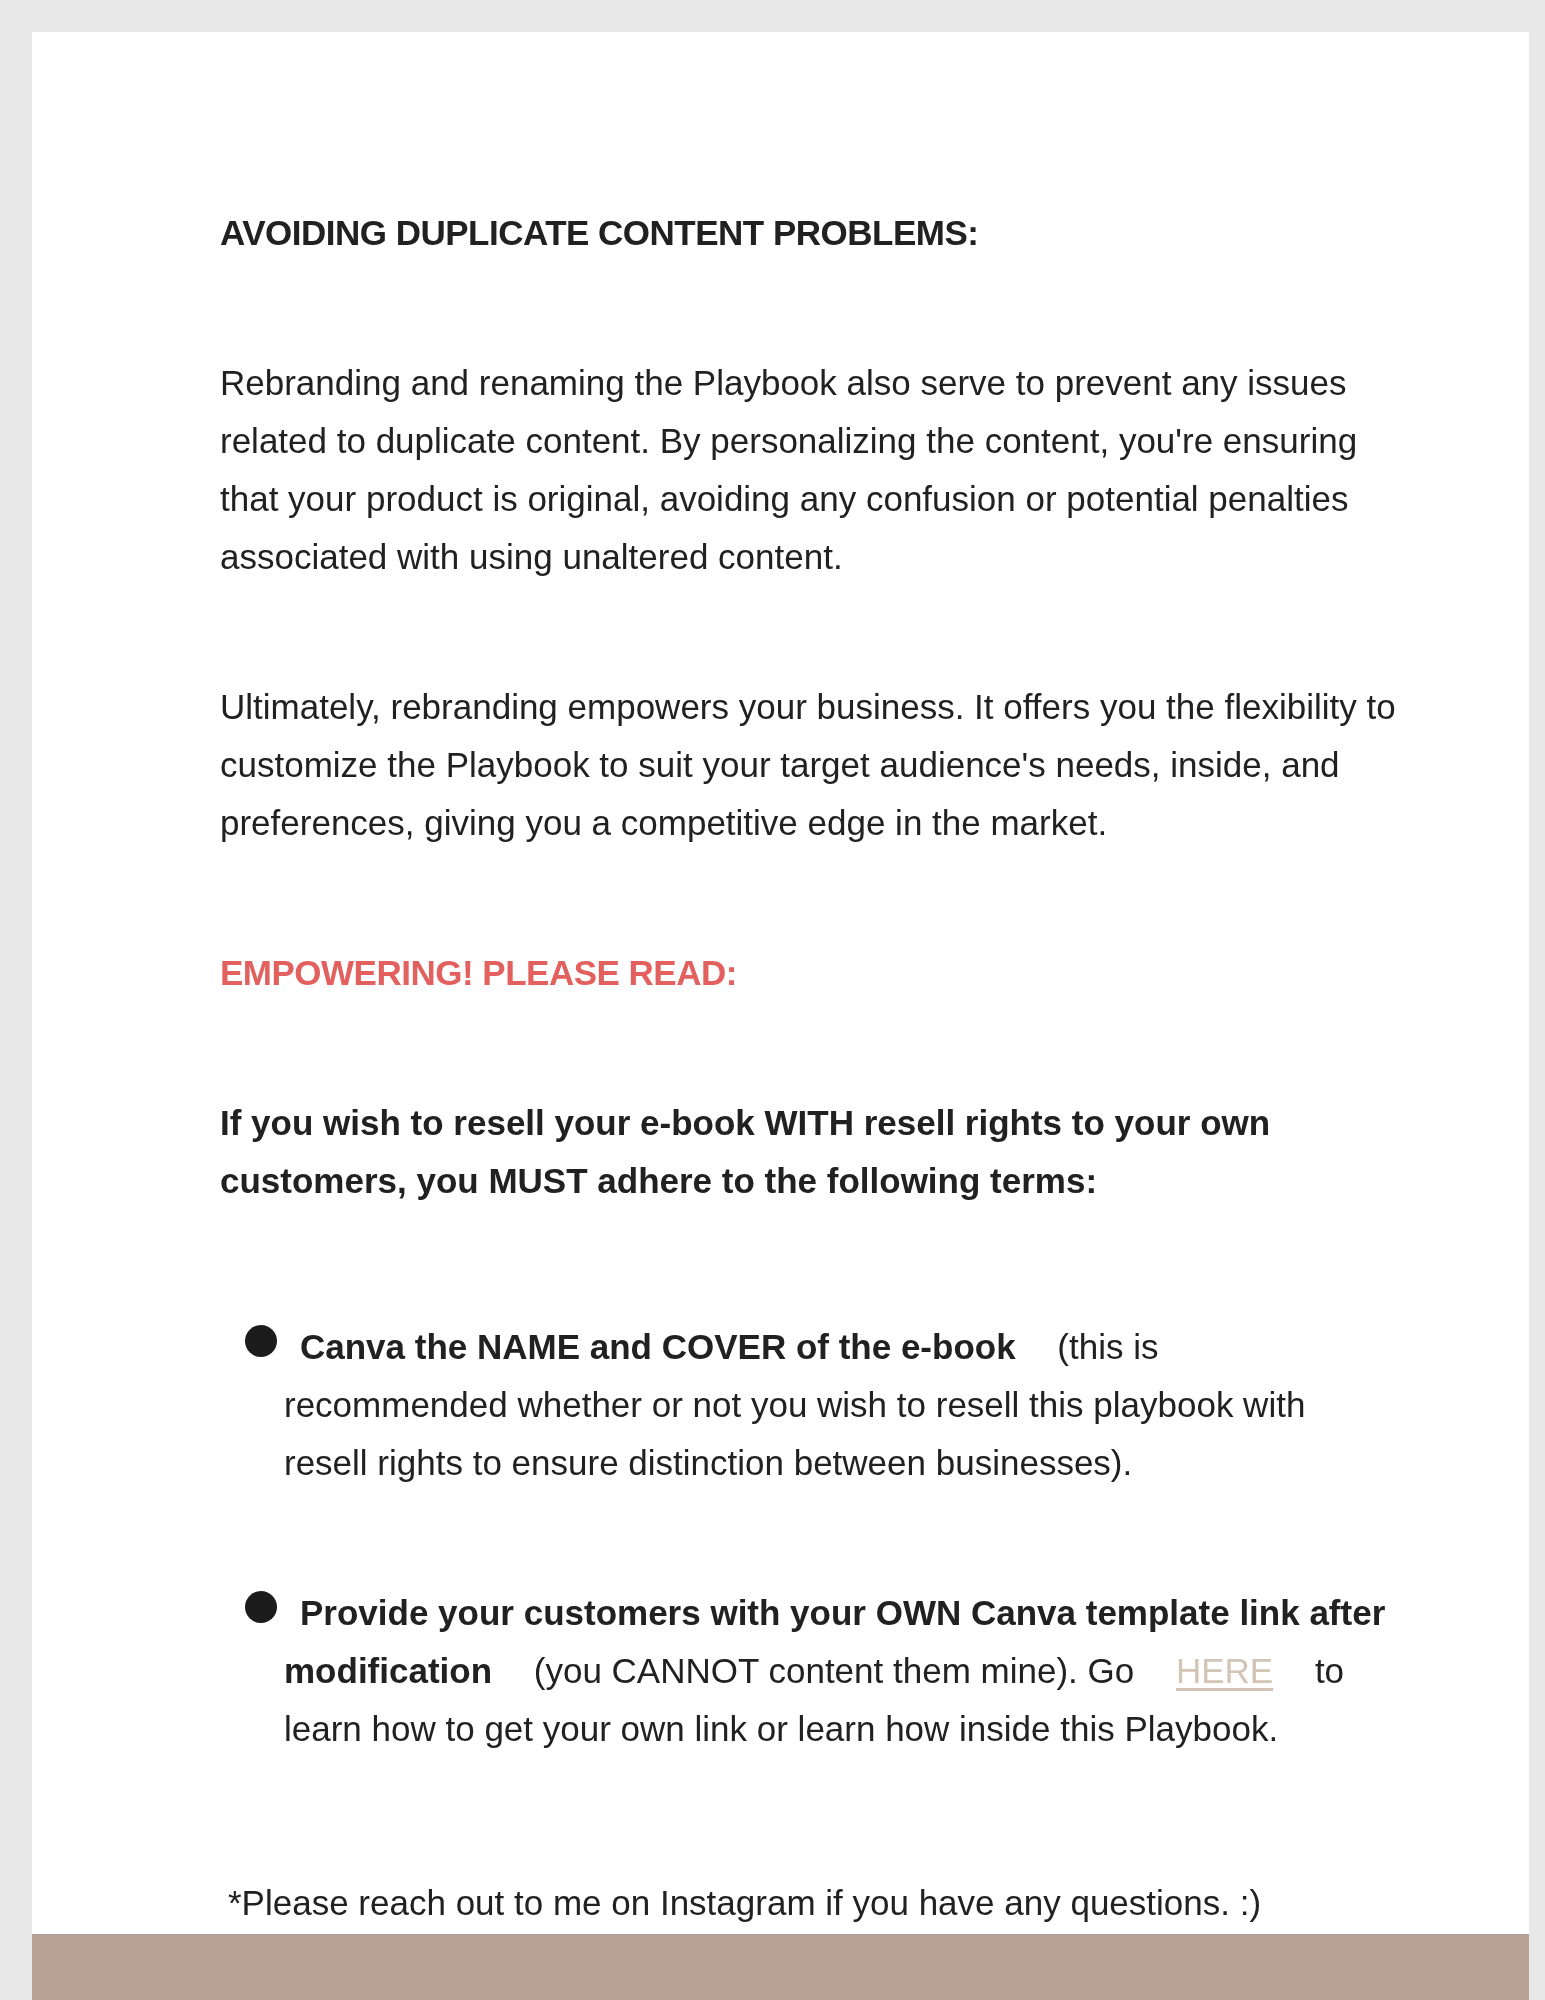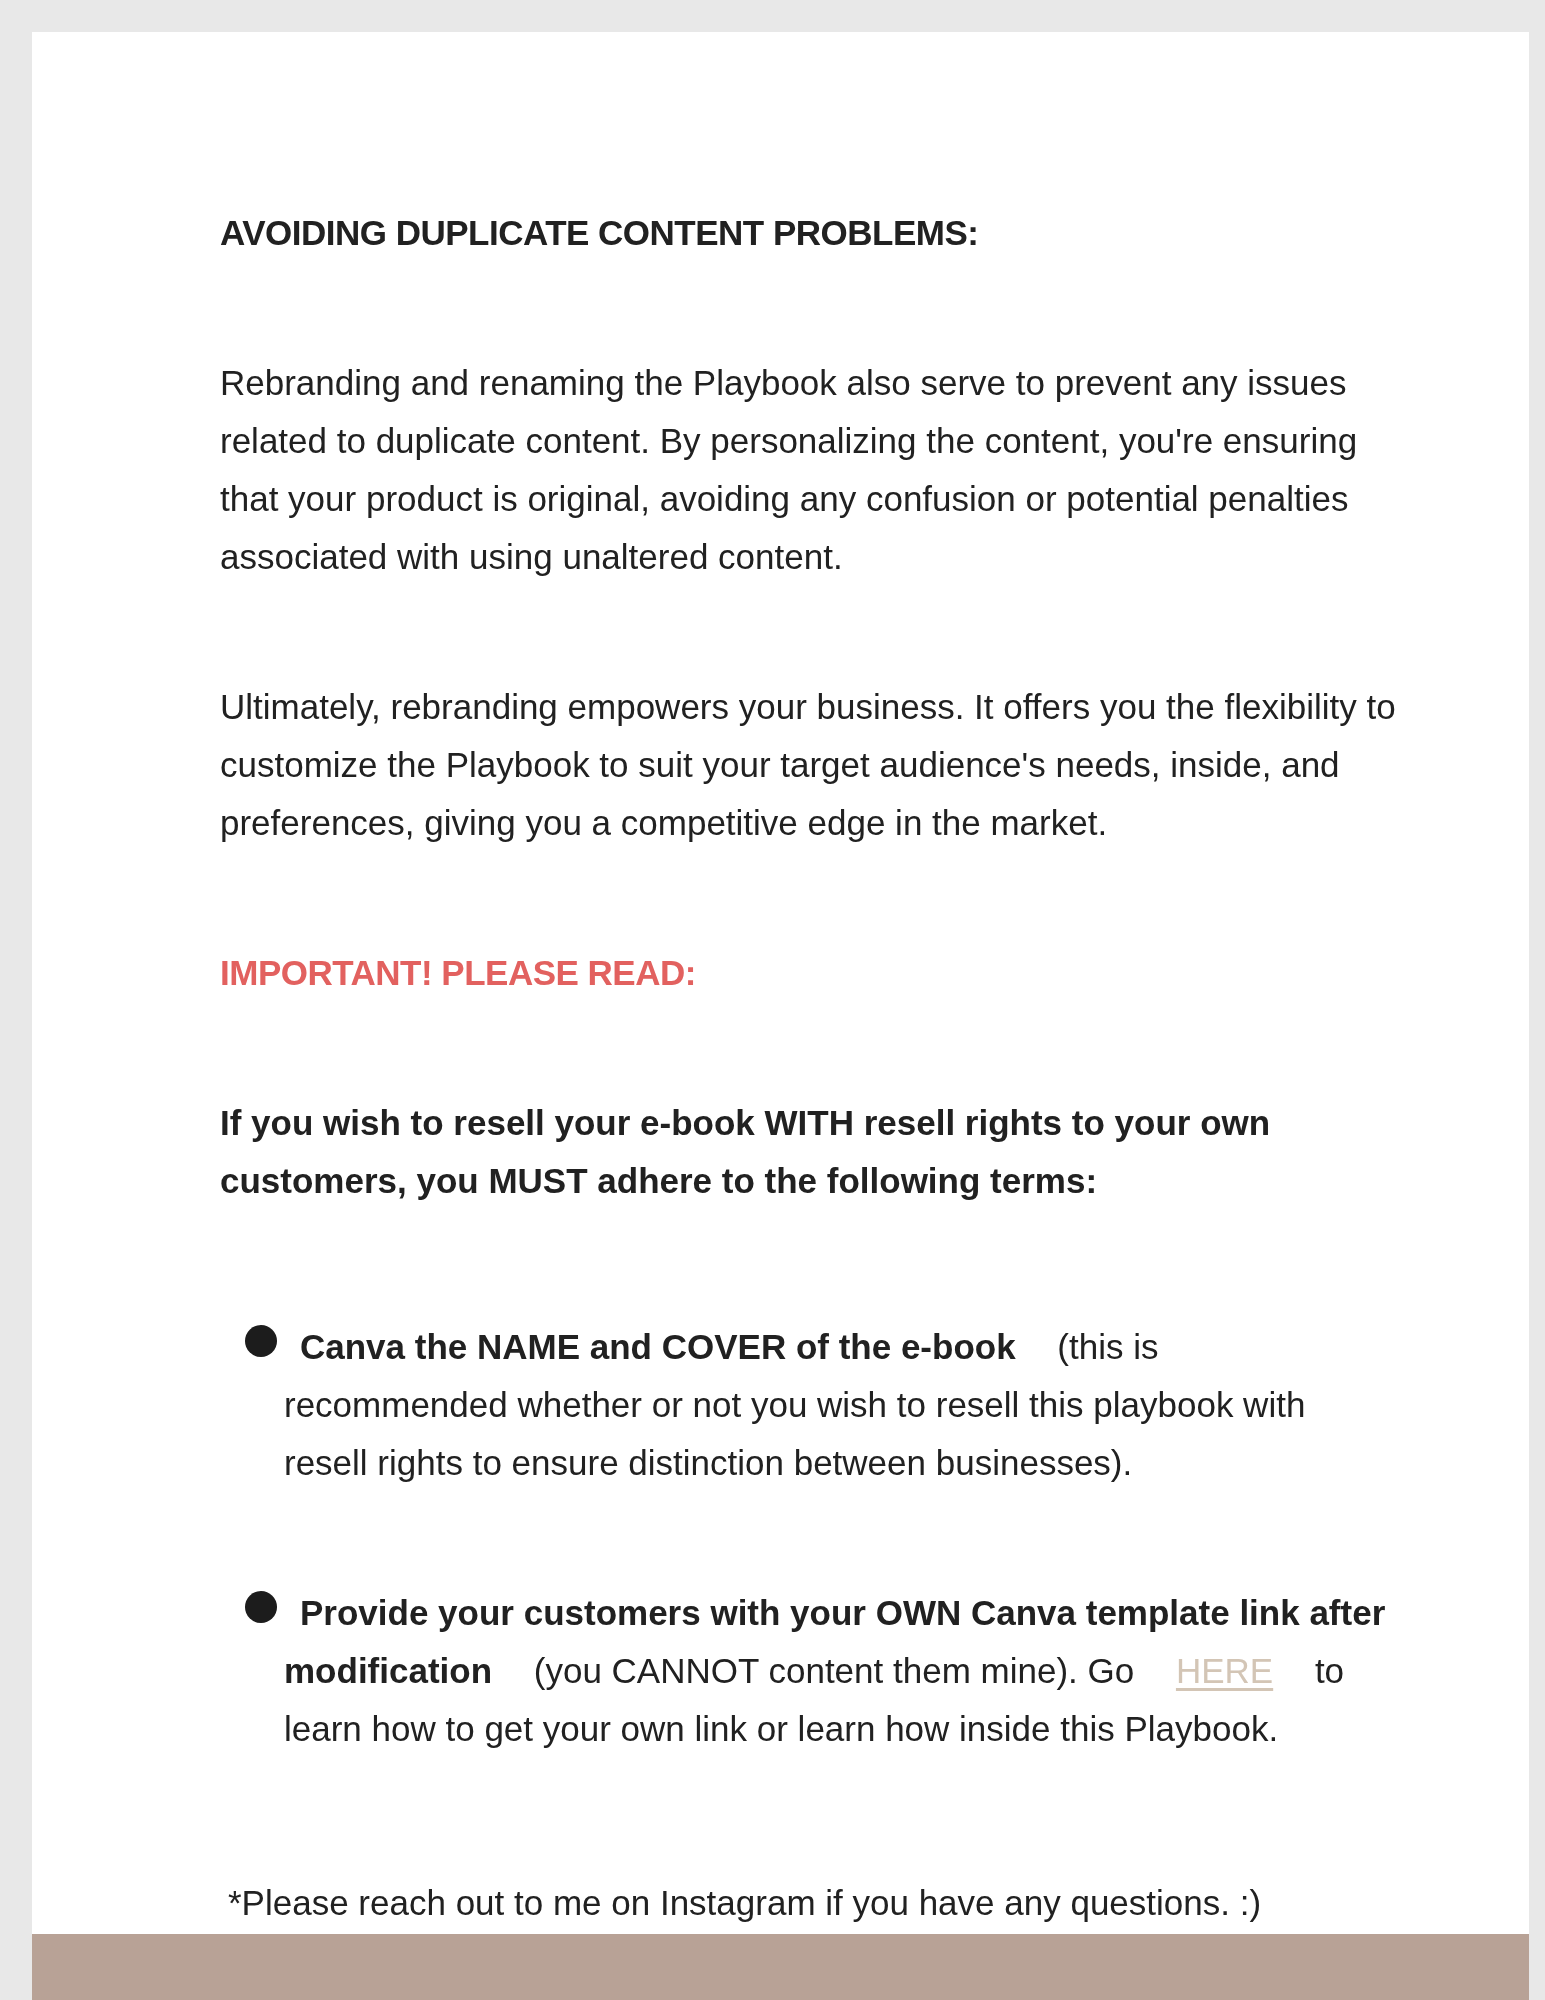--- a/index.html
+++ b/index.html
@@ -71,21 +71,21 @@
 <div class="page">
   <div class="content">
 
     <div class="block heading">AVOIDING DUPLICATE CONTENT PROBLEMS:</div>
 
     <p class="block">Rebranding and renaming the Playbook also serve to prevent any issues related to duplicate content. By personalizing the content, you're ensuring that your product is original, avoiding any confusion or potential penalties associated with using unaltered content.</p>
 
 
     <p class="block">Ultimately, rebranding empowers your business. It offers you the flexibility to customize the Playbook to suit your target audience's needs, inside, and preferences, giving you a competitive edge in the market.</p>
 
-    <div class="block heading red">IMPORTANT! PLEASE READ:</div>
+    <div class="block heading red">EMPOWERING! PLEASE READ:</div>
 
     <p class="block bold-intro">If you wish to resell your e-book WITH resell rights to your own customers, you MUST adhere to the following terms:</p>
 
     <ul class="terms-list">
       <li>
         <span class="dot"></span>
         <span class="b">Canva the NAME and COVER of the e-book</span><span> (this is recommended whether or not you wish to resell this playbook with resell rights to ensure distinction between businesses).</span>
       </li>
       <li>
         <span class="dot"></span>

